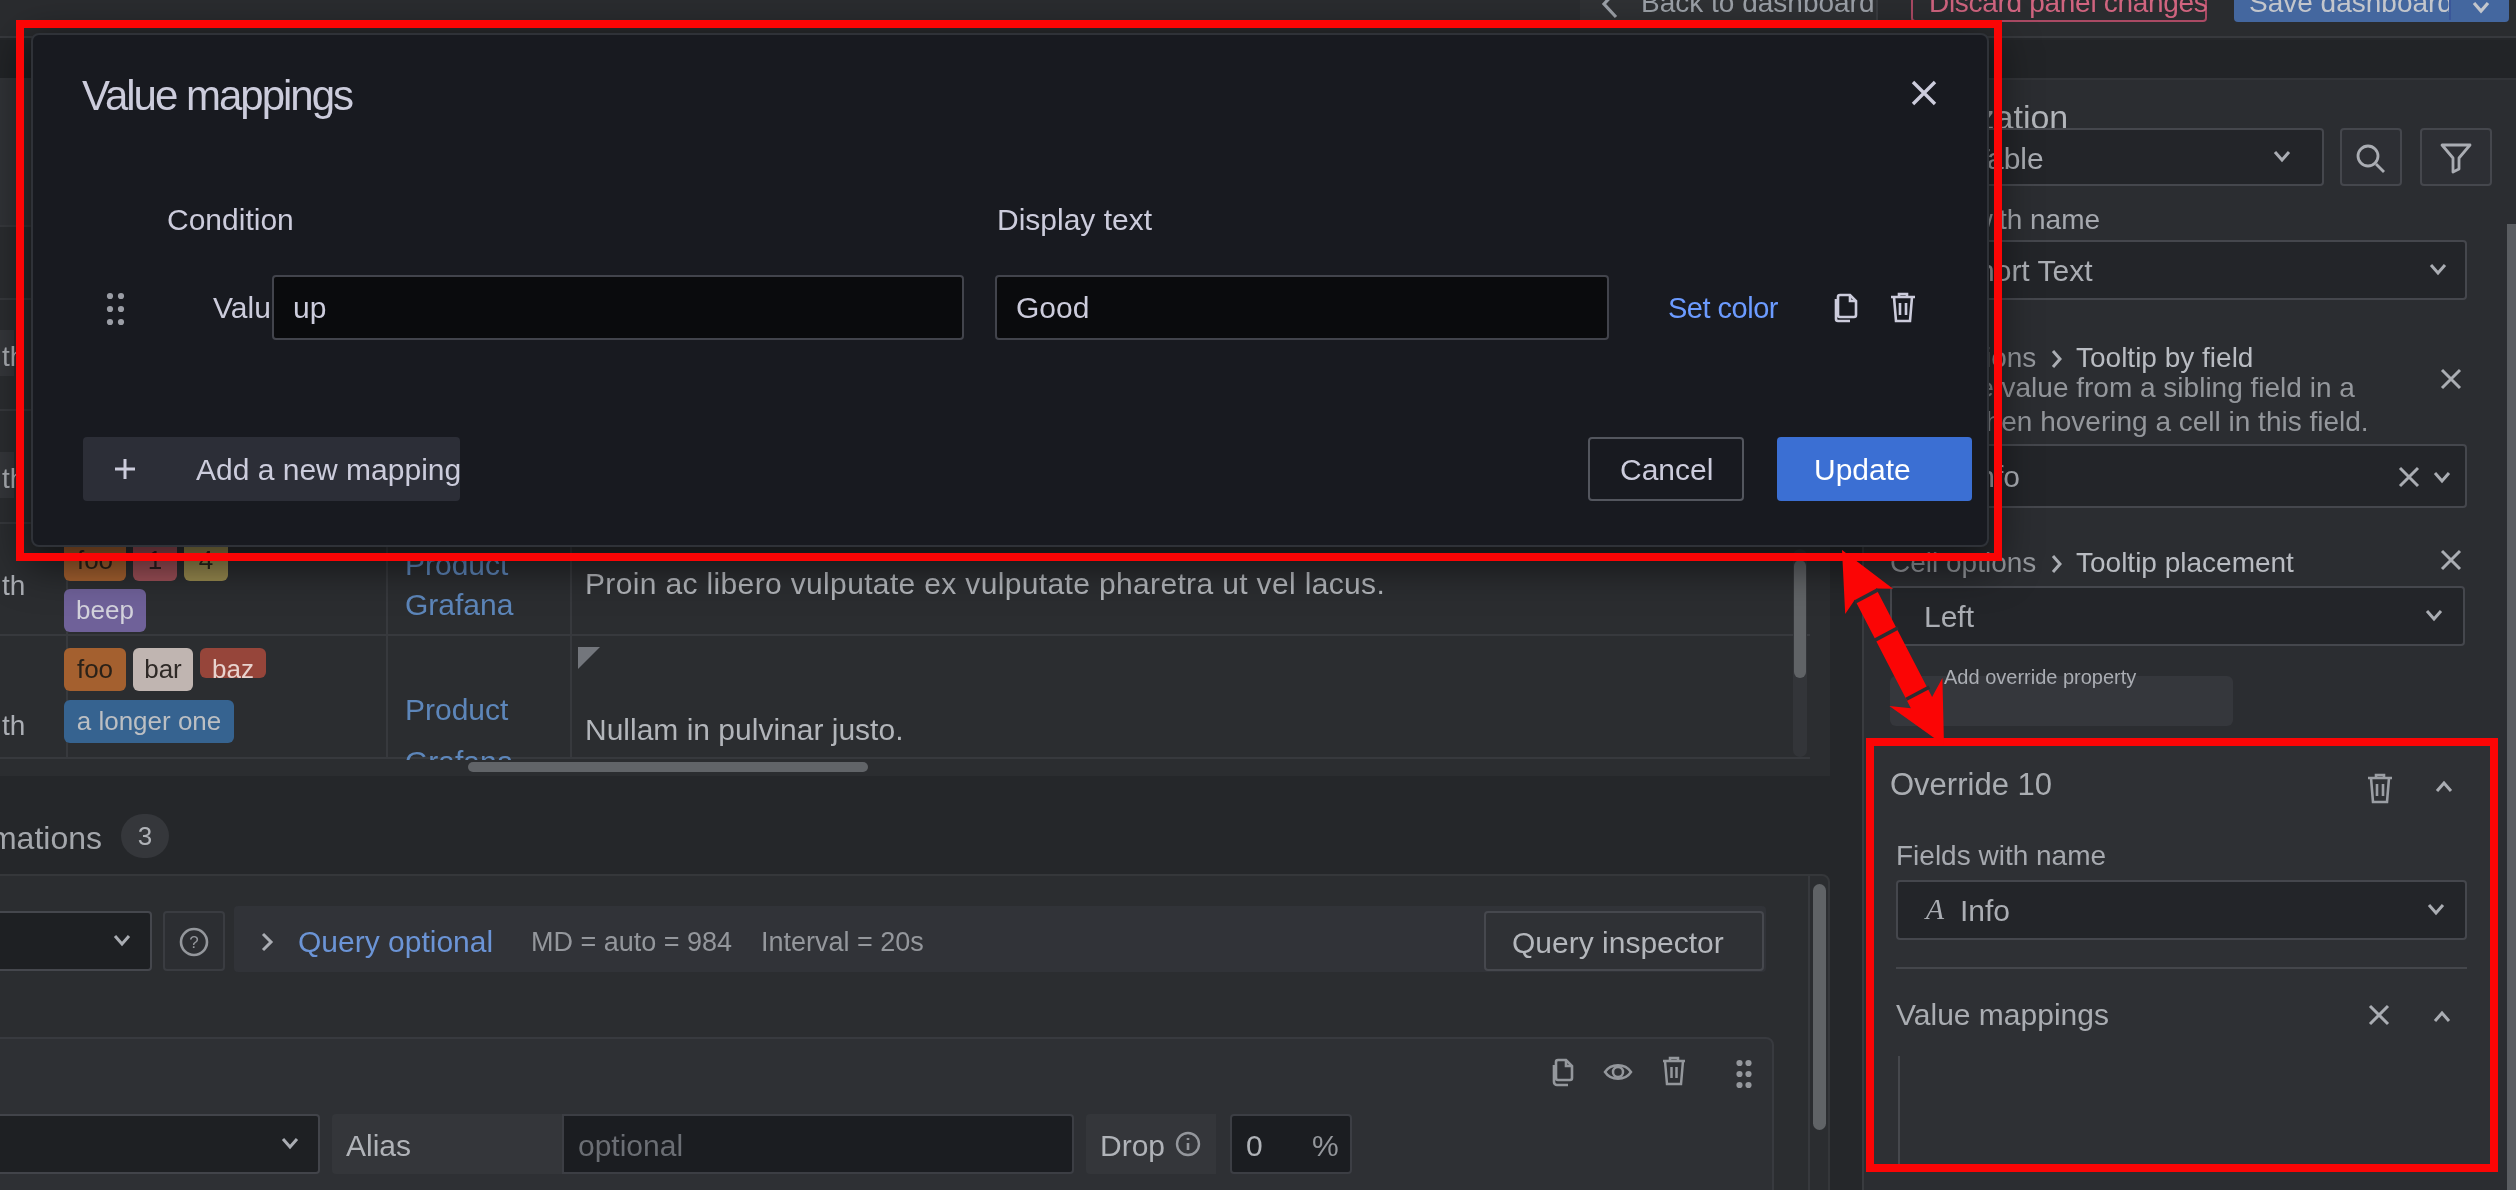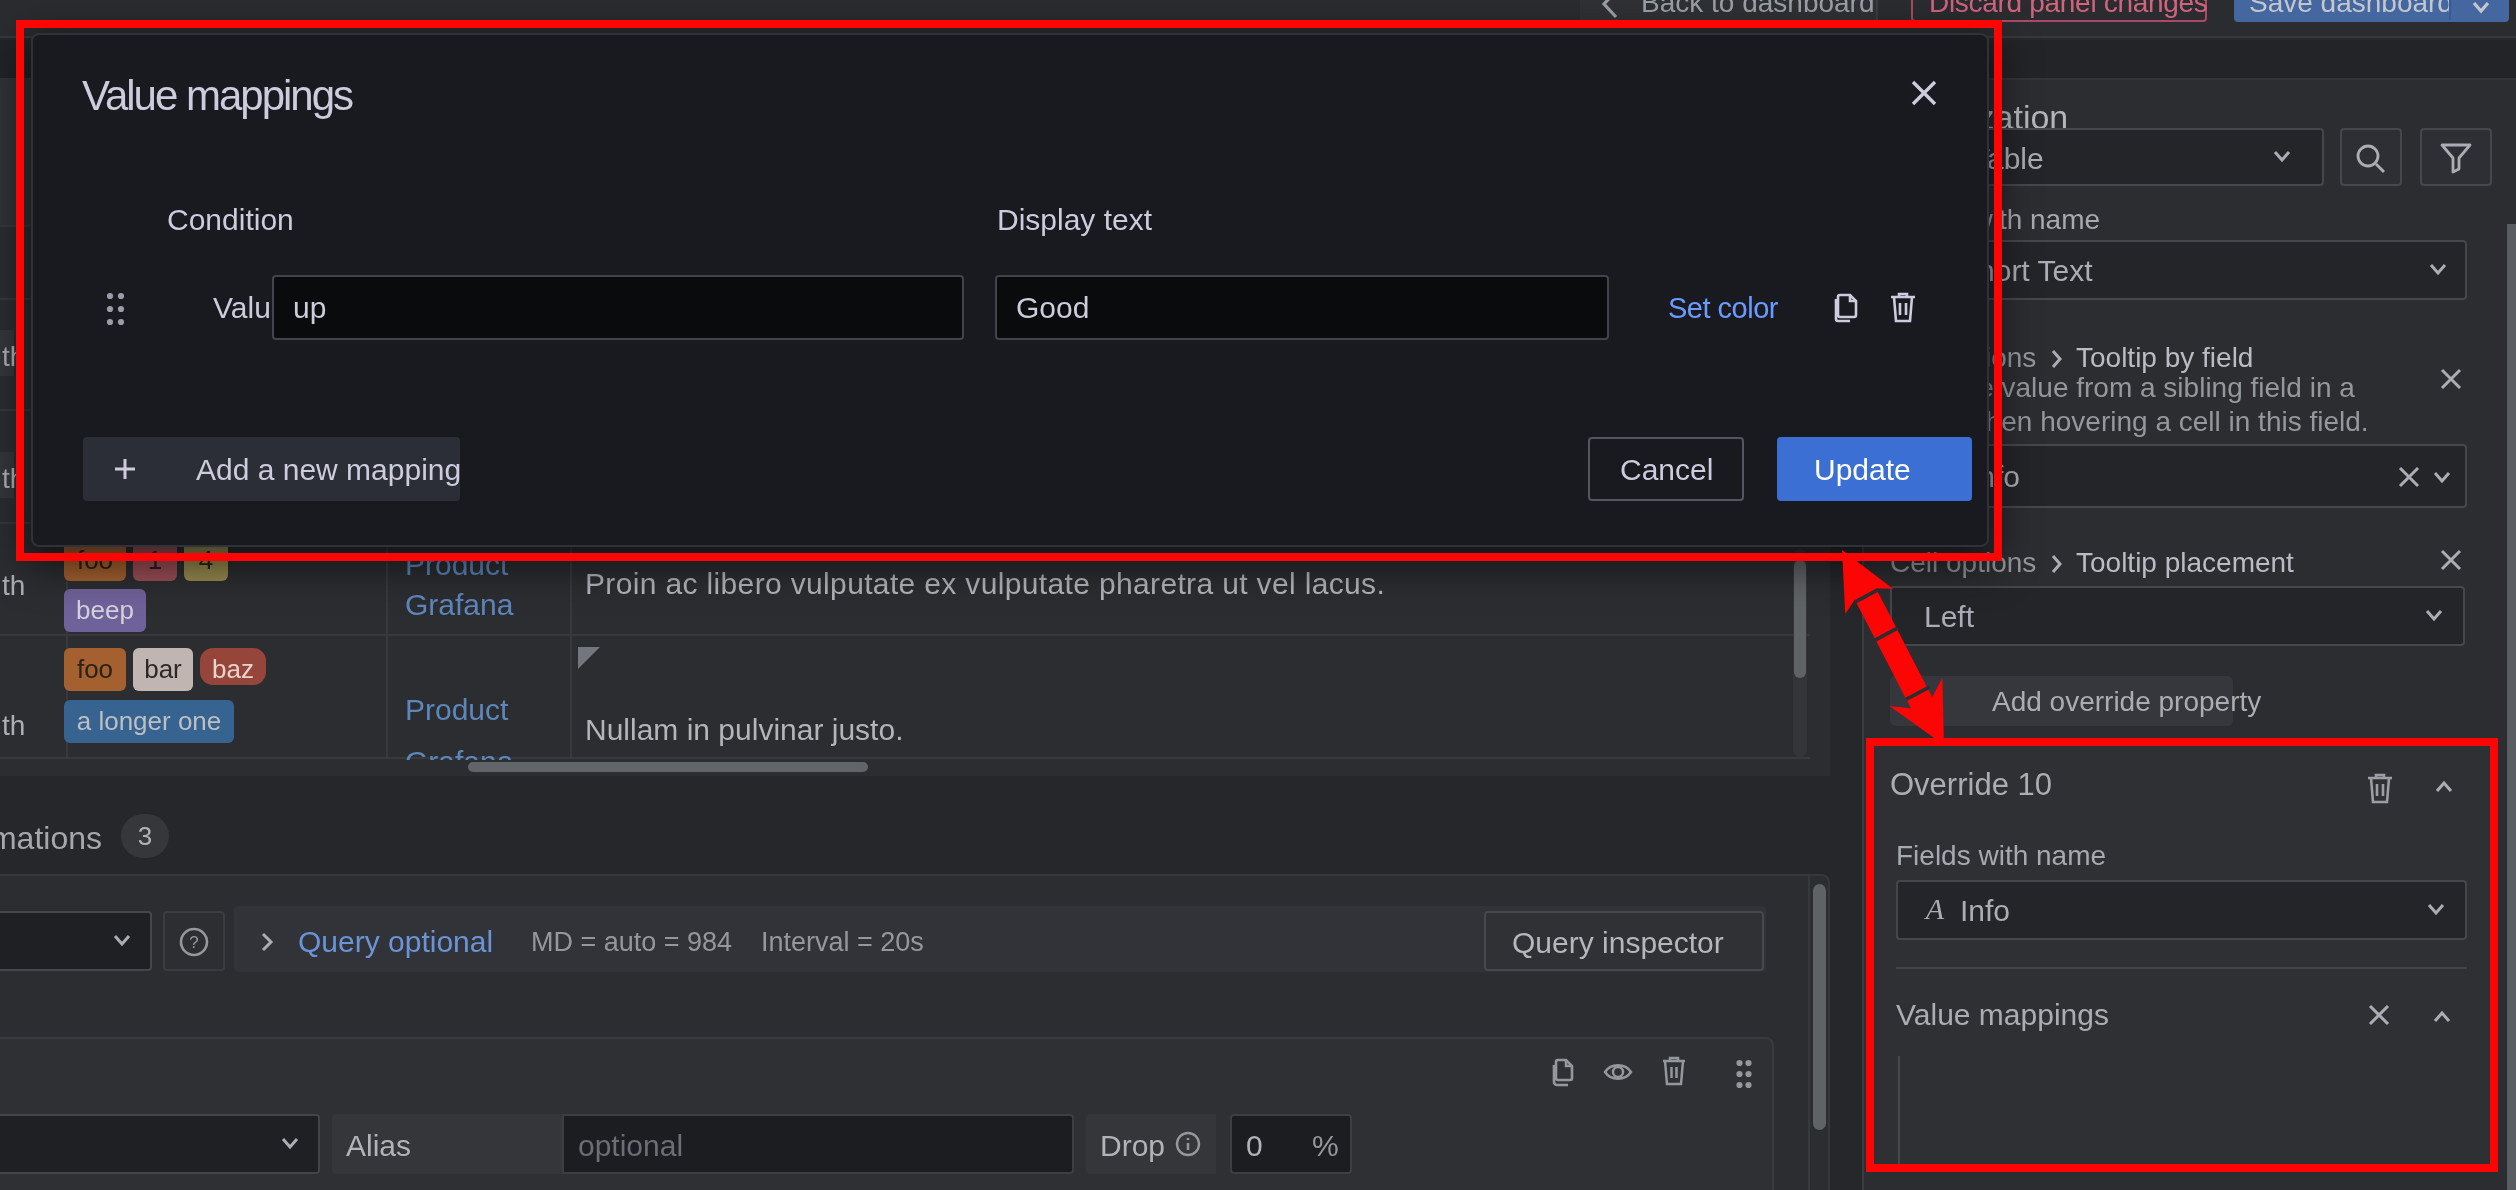--- a/index.html
+++ b/index.html
@@ -58,21 +58,21 @@
   <div class="abs" style="left:64px;top:540px;width:62px;height:41px;background:#a4602f;border-radius:6px;color:#2a2118;font-size:26px;text-align:center;line-height:41px;">foo</div>
   <div class="abs" style="left:133px;top:540px;width:44px;height:41px;background:#9b4e56;border-radius:6px;color:#2a1d1f;font-size:26px;text-align:center;line-height:41px;">1</div>
   <div class="abs" style="left:184px;top:540px;width:44px;height:41px;background:#97894e;border-radius:6px;color:#29251a;font-size:26px;text-align:center;line-height:41px;">4</div>
   <div class="abs" style="left:64px;top:589px;width:82px;height:43px;background:#6f6199;border-radius:6px;color:#d3d2dc;font-size:26px;text-align:center;line-height:43px;">beep</div>
   <div class="abs" style="left:405px;top:548px;font-size:30px;color:#5d86ba;">Product</div>
   <div class="abs" style="left:405px;top:588px;font-size:30px;color:#5d86ba;">Grafana</div>
   <div class="abs" style="left:585px;top:567px;font-size:30px;letter-spacing:0.35px;color:#b2b5ba;">Proin ac libero vulputate ex vulputate pharetra ut vel lacus.</div>
 
   <div class="abs" style="left:64px;top:648px;width:62px;height:43px;background:#a4602f;border-radius:6px;color:#2a2118;font-size:26px;text-align:center;line-height:43px;">foo</div>
   <div class="abs" style="left:133px;top:648px;width:60px;height:43px;background:#c0b5b1;border-radius:6px;color:#2e2926;font-size:26px;text-align:center;line-height:43px;">bar</div>
-  <div class="abs" style="left:200px;top:648px;width:66px;height:37px;background:#96453a;border-radius:13px;color:#e8d3ce;font-size:26px;text-align:center;line-height:43px;">baz</div>
+  <div class="abs" style="left:200px;top:648px;width:66px;height:30px;background:#96453a;border-radius:6px;color:#e8d3ce;font-size:26px;text-align:center;line-height:43px;">baz</div>
   <div class="abs" style="left:64px;top:700px;width:170px;height:43px;background:#366390;border-radius:6px;color:#bcbfc3;font-size:26px;text-align:center;line-height:43px;">a longer one</div>
   <div class="abs" style="left:405px;top:693px;font-size:30px;color:#5d86ba;">Product</div>
   <div class="abs" style="left:405px;top:745px;width:130px;height:15px;overflow:hidden;font-size:30px;color:#5d86ba;">Grafana</div>
   <div class="abs" style="left:585px;top:713px;font-size:30px;color:#b2b5ba;">Nullam in pulvinar justo.</div>
 
   <svg class="abs" style="left:577px;top:646px;" width="26" height="26" viewBox="0 0 26 26">
       <path d="M1 1 L23 1 L1 23 Z" fill="#73767c"></path>
     </svg>
 
   <div class="abs" style="left:468px;top:762px;width:400px;height:10px;background:#616468;border-radius:5px;"></div>
@@ -211,21 +211,21 @@
   <div class="abs sel" style="left:1890px;top:586px;width:575px;height:60px;"></div>
   <div class="abs" style="left:1924px;top:600px;font-size:30px;color:#aaadb3;">Left</div>
   <svg class="abs" style="left:2420px;top:604px;" width="28" height="24" viewBox="0 0 28 24">
       <path d="M7 7 L14 15 L21 7" class="chev"></path>
     </svg>
 
   <div class="abs" style="left:1890px;top:676px;width:343px;height:50px;background:#35373c;border-radius:6px;"></div>
   <svg class="abs" style="left:1906px;top:688px;" width="26" height="26" viewBox="0 0 26 26">
       <path d="M13 3 V23 M3 13 H23" stroke="#aaadb3" stroke-width="3"></path>
     </svg>
-  <div class="abs" style="left:1944px;top:686px;font-size:28px;color:#aaadb3;margin-left:48px;">Add override property</div>
+  <div class="abs" style="left:1944px;top:666px;font-size:20px;color:#aaadb3;">Add override property</div>
 
   <div class="abs" style="left:1874px;top:746px;width:616px;height:418px;background:#2e3034;"></div>
   <div class="abs" style="left:1890px;top:767px;font-size:31px;color:#aaadb2;font-weight:500;">Override 10</div>
   <svg class="abs" style="left:2364px;top:770px;" width="32" height="36" viewBox="0 0 32 36">
       <path d="M4 8 h24 M12 8 v-3 h8 v3 M7 8 l2 24 h14 l2 -24" stroke="#9b9ea4" stroke-width="2.6" fill="none"></path>
       <path d="M13 14 v12 M19 14 v12" stroke="#9b9ea4" stroke-width="2.6"></path>
     </svg>
   <svg class="abs" style="left:2430px;top:776px;" width="28" height="24" viewBox="0 0 28 24">
       <path d="M7 15 L14 7 L21 15" class="chev"></path>
     </svg>

